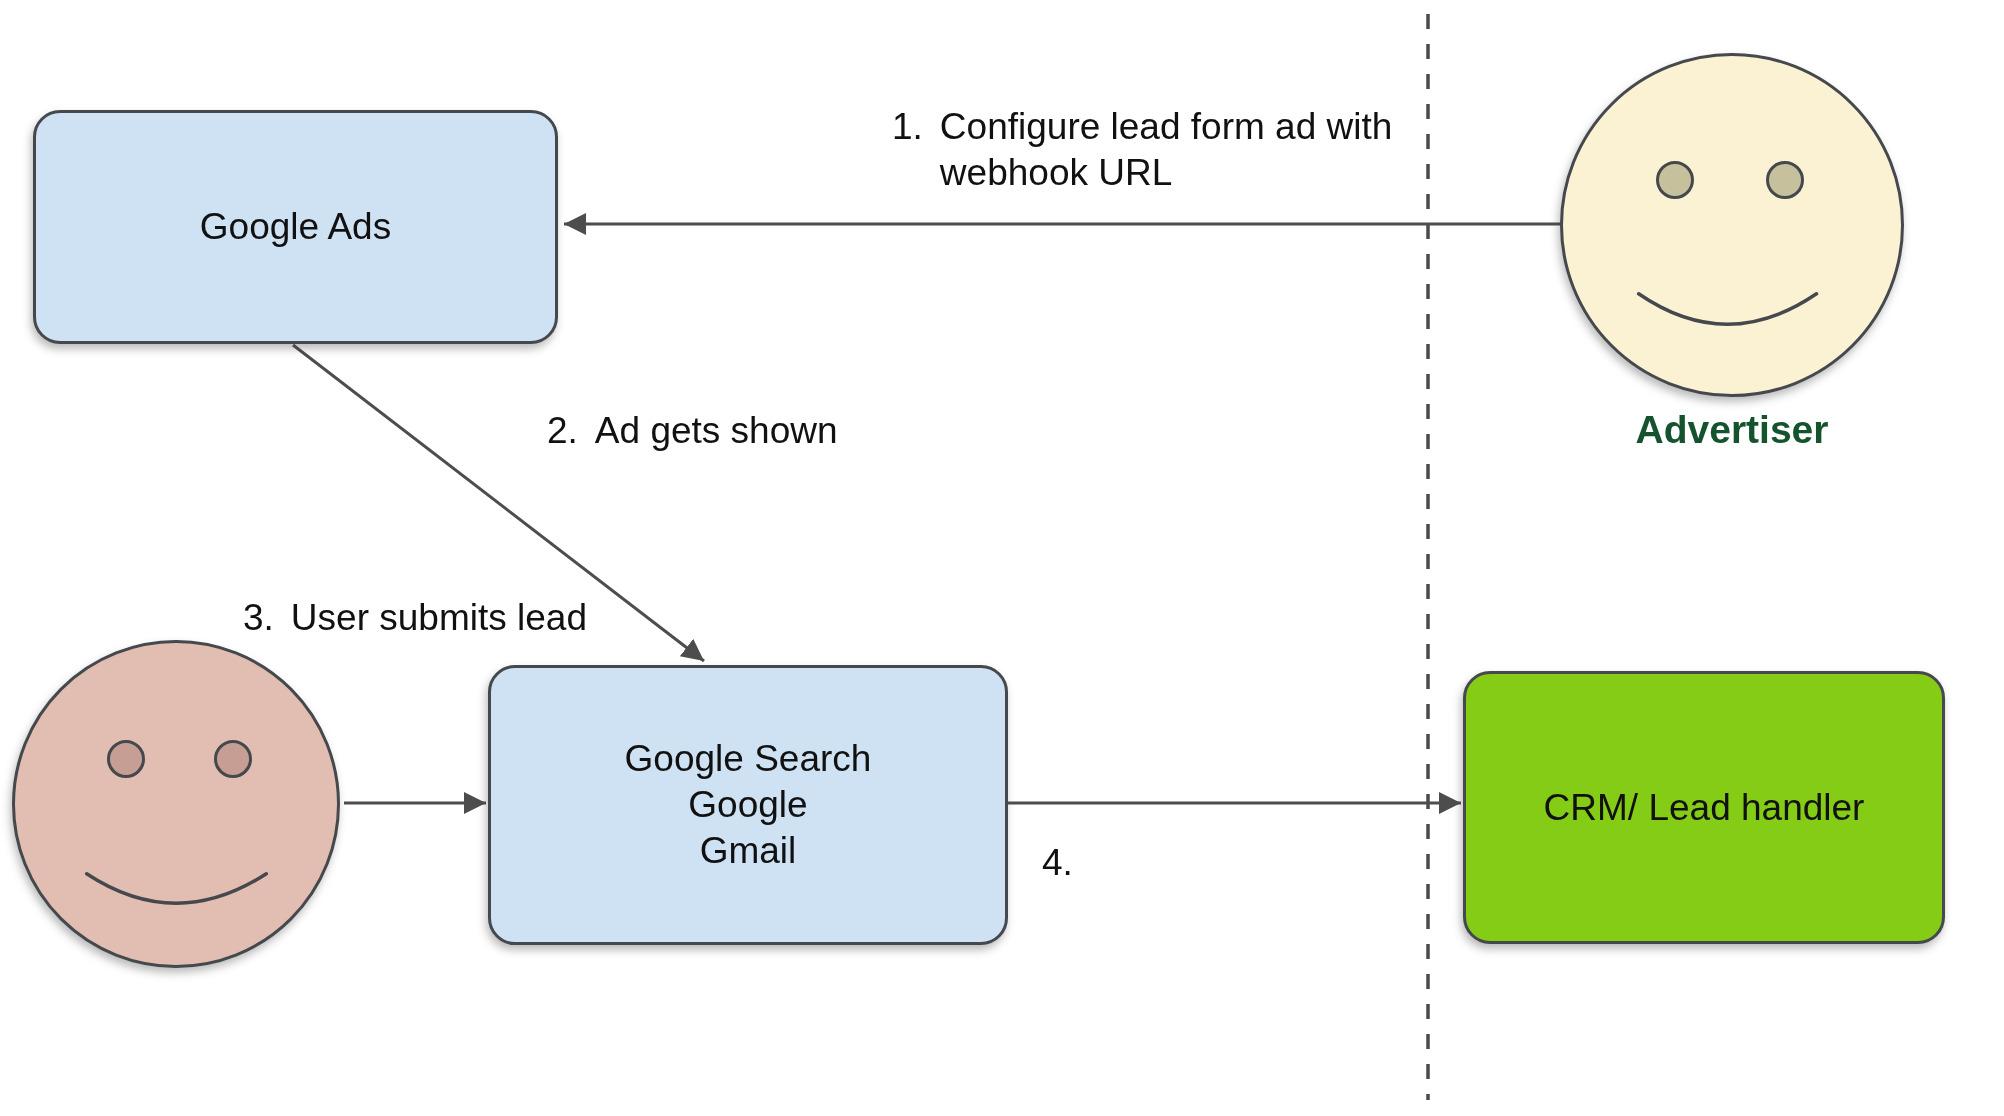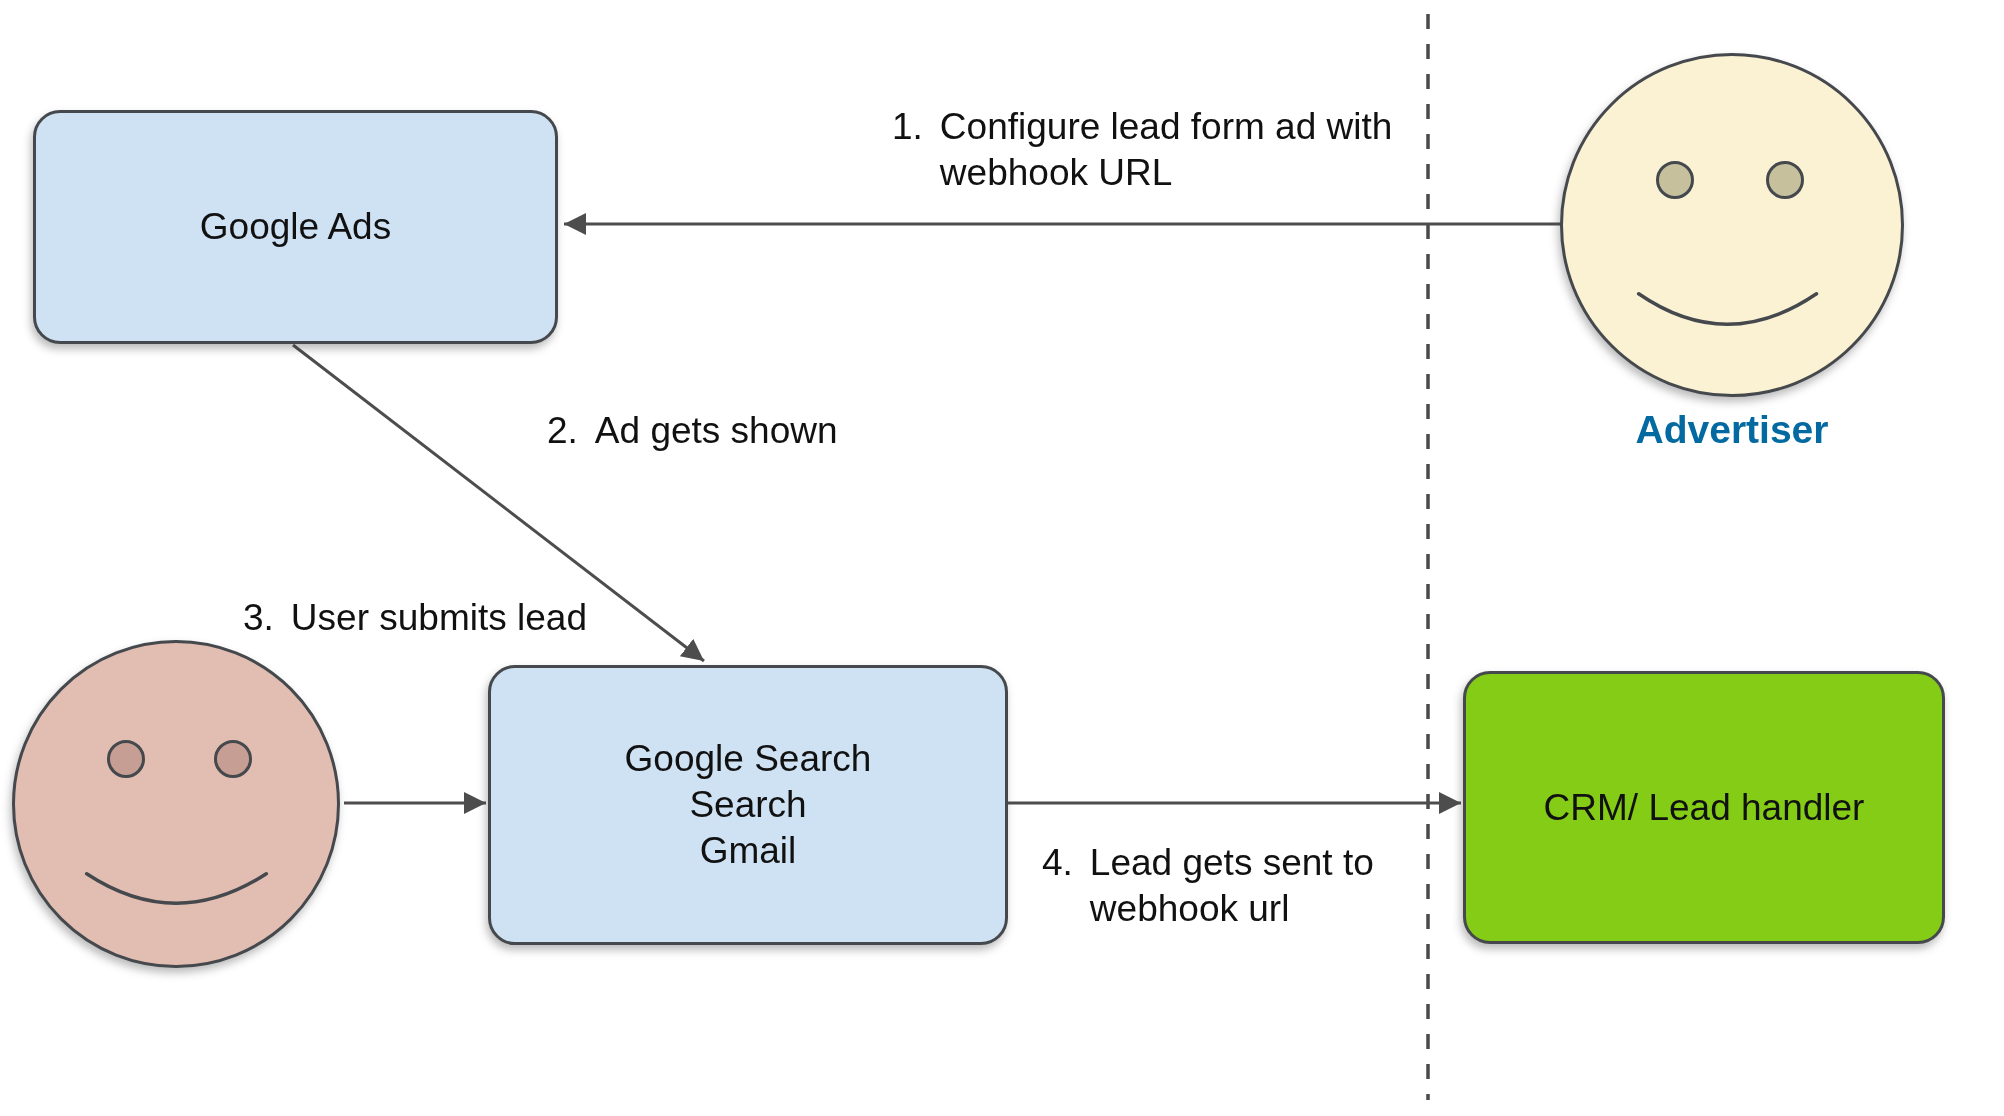--- a/index.html
+++ b/index.html
@@ -73,21 +73,21 @@
     top: 0;
     width: 100%;
     height: 100%;
   }
 
   .actor-label {
     position: absolute;
     text-align: center;
     font-size: 39px;
     font-weight: bold;
-    color: #0369a1;
+    color: #14532d;
   }
   #label-advertiser { left: 1560px; top: 408px; width: 344px; }
   #label-user       { left: 12px;   top: 992px; width: 328px; }
 
   .step {
     position: absolute;
     display: flex;
     align-items: flex-start;
     font-size: 37px;
     line-height: 46px;
@@ -126,21 +126,21 @@
 
   <div class="node blue" id="box-ads">
     <div class="node-label">
       <span>Google Ads</span>
     </div>
   </div>
 
   <div class="node blue" id="box-search">
     <div class="node-label">
       <span>Google Search</span>
-      <span>Search</span>
+      <span>Google</span>
       <span>Gmail</span>
     </div>
   </div>
 
   <div class="node yellow" id="box-crm">
     <div class="node-label">
       <span>CRM/ Lead handler</span>
     </div>
   </div>
 
@@ -178,19 +178,15 @@
 
   <div class="step" id="step-3">
     <span class="num">3.</span>
     <span class="txt">
       <span>User submits lead</span>
     </span>
   </div>
 
   <div class="step" id="step-4">
     <span class="num">4.</span>
-    <span class="txt">
-      <span>Lead gets sent to</span>
-      <span>webhook url</span>
-    </span>
   </div>
 
 </div>
 
 </body></html>

